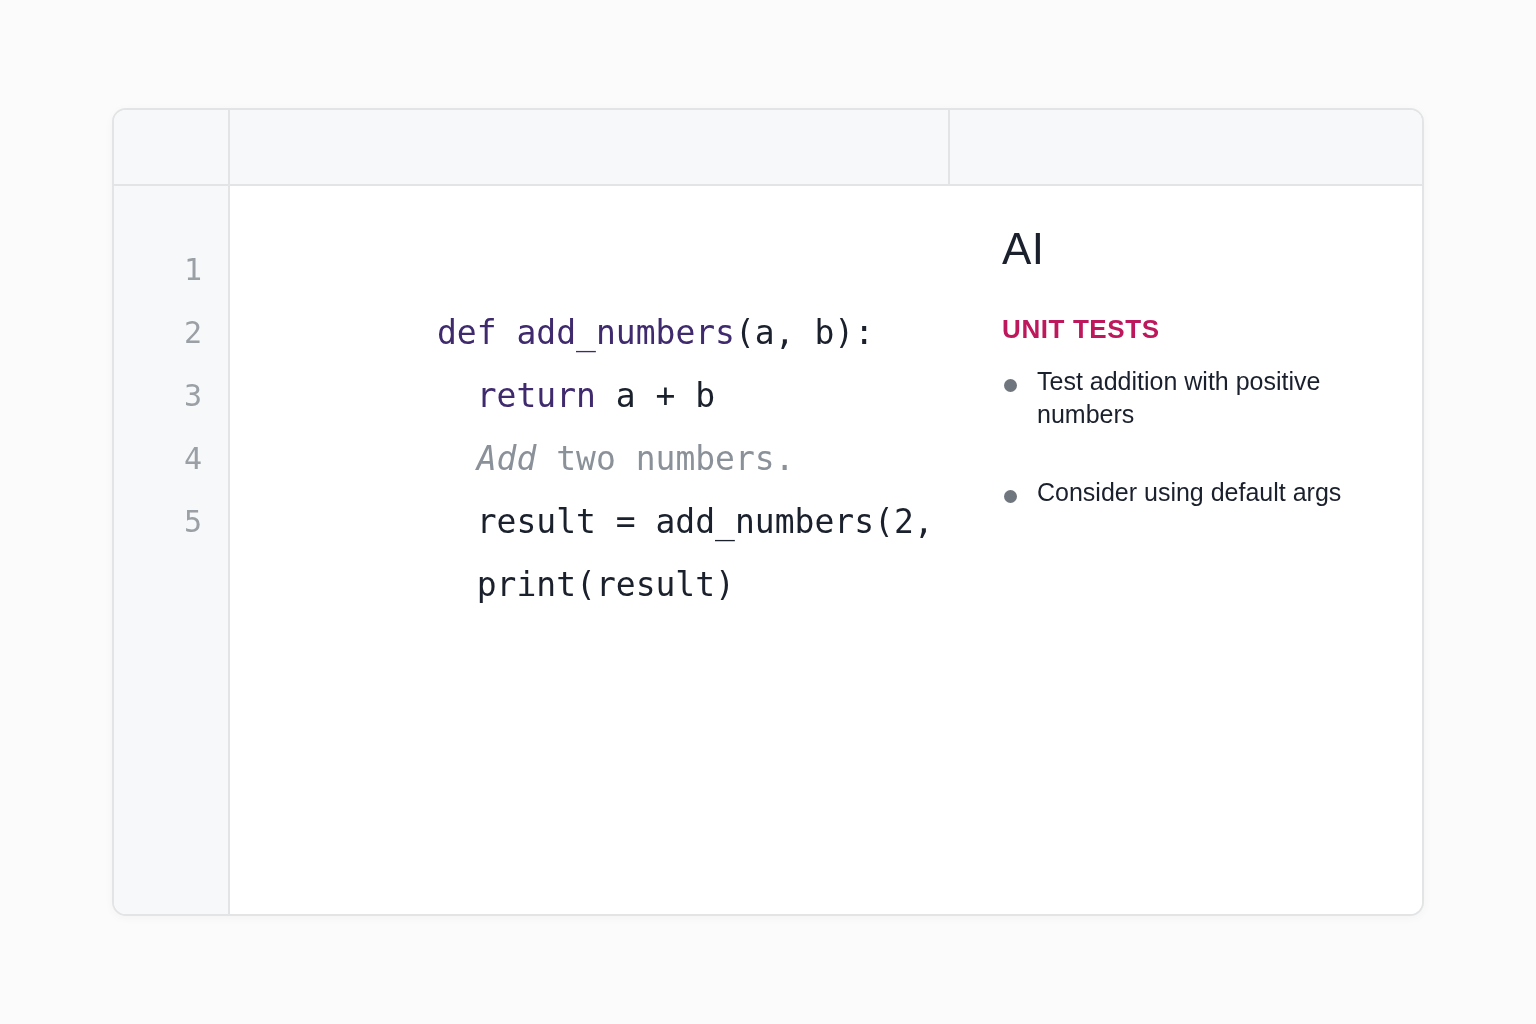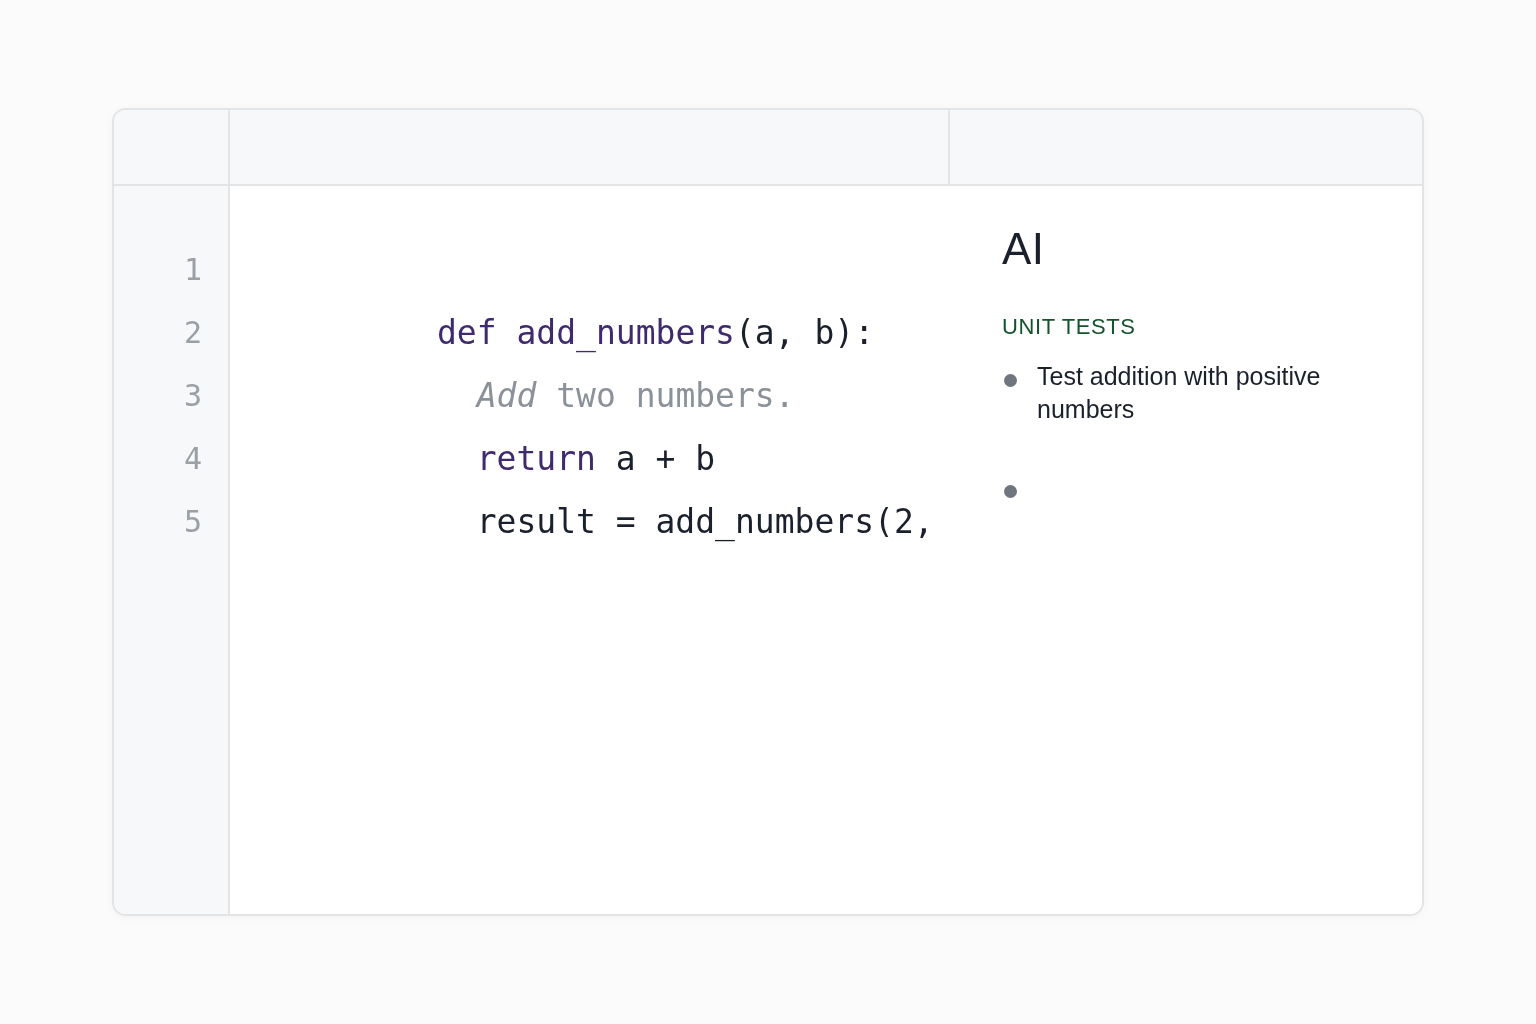--- a/index.html
+++ b/index.html
@@ -112,23 +112,23 @@
     font-size: 44px;
     font-weight: 400;
     color: #1a202c;
     letter-spacing: 0.5px;
     margin: 0 0 42px 0;
     line-height: 1.05;
   }
   .ai-section { margin-bottom: 44px; }
   .ai-section:last-child { margin-bottom: 0; }
   .ai-section-heading {
-    font-size: 22px;
-    font-weight: 400;
-    color: #14532d;
+    font-size: 26px;
+    font-weight: 700;
+    color: #be185d;
     letter-spacing: 0.6px;
     margin: 0 0 20px 0;
   }
   .ai-bullet-list {
     list-style: none;
     margin: 0;
     padding: 0;
   }
   .ai-bullet-item {
     display: flex;
@@ -169,46 +169,50 @@
       <div class="line-number">3</div>
       <div class="line-number">4</div>
       <div class="line-number">5</div>
     </div>
 
     <div id="code-editor">
       <div class="code-line">
         <span class="tok-kw">def </span><span class="tok-fn">add_numbers</span><span class="tok-plain">(a, b):</span>
       </div>
       <div class="code-line">
+        <span class="tok-plain">  </span><span class="tok-kw">return</span><span class="tok-plain"> a + b</span>
+      </div>
+      <div class="code-line">
         <span class="tok-plain">  </span><span class="tok-doc-em">Add</span><span class="tok-doc"> two numbers.</span>
       </div>
       <div class="code-line">
-        <span class="tok-plain">  </span><span class="tok-kw">return</span><span class="tok-plain"> a + b</span>
-      </div>
-      <div class="code-line">
         <span class="tok-plain">  result = add_numbers(2, 3)</span>
+      </div>
+      <div class="code-line">
+        <span class="tok-plain">  print(result)</span>
       </div>
     </div>
 
     <div id="ai-panel">
       <h1 id="ai-title">AI</h1>
 
       <div class="ai-section">
         <div class="ai-section-heading">UNIT TESTS</div>
         <ul class="ai-bullet-list">
           <li class="ai-bullet-item">
             <span class="ai-bullet-dot"></span>
             <span class="ai-bullet-text">Test addition with positive numbers</span>
           </li>
         </ul>
       </div>
 
       <div class="ai-section">
         <ul class="ai-bullet-list">
           <li class="ai-bullet-item">
             <span class="ai-bullet-dot"></span>
+            <span class="ai-bullet-text">Consider using default args</span>
           </li>
         </ul>
       </div>
     </div>
 
   </div>
 </div>
 
 </body></html>

